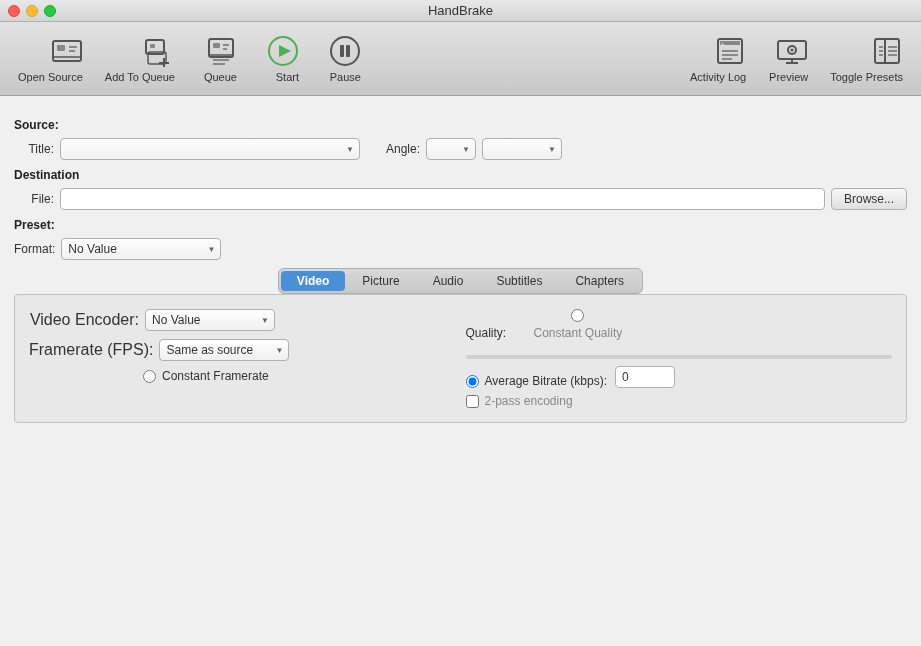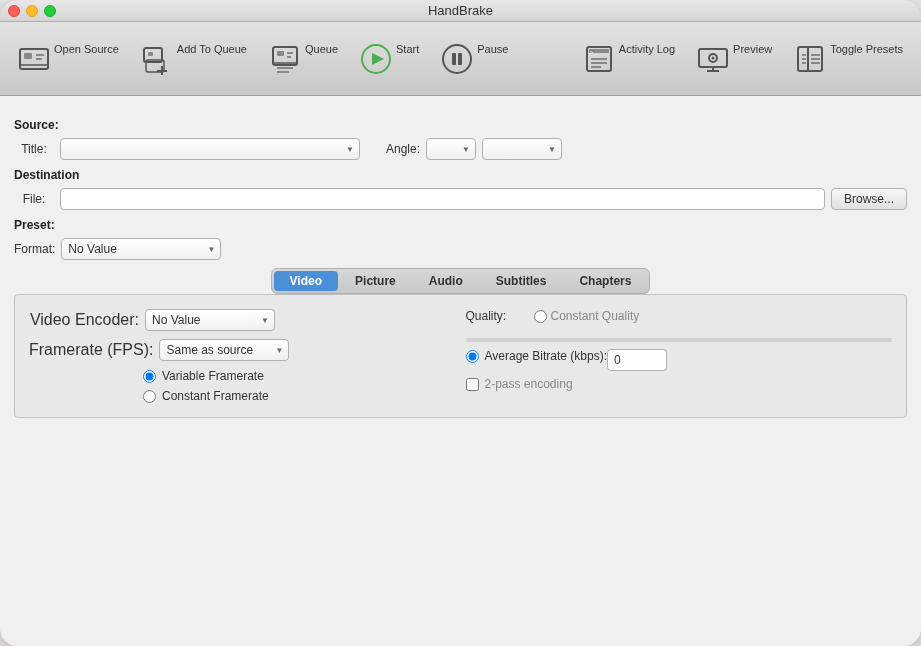--- a/index.html
+++ b/index.html
@@ -9,21 +9,21 @@
       background: #ececec;
       width: 921px;
       height: 646px;
       overflow: hidden;
       color: #333;
     }
     .window {
       width: 921px;
       height: 646px;
       background: #fca5a5;
-      border-radius: 17px;
+      border-radius: 0;
       overflow: hidden;
       display: flex;
       flex-direction: column;
       box-shadow: 0 4px 20px rgba(0,0,0,0.3);
     }
     
     .titlebar {
       height: 22px;
       background: linear-gradient(to bottom, #e8e8e8, #d4d4d4);
       display: flex;
@@ -61,22 +61,22 @@
       border-bottom: 1px solid #a0a0a0;
       display: flex;
       align-items: center;
       padding: 4px 8px;
       gap: 2px;
       flex-shrink: 0;
       height: 74px;
     }
     .toolbar-item {
       display: flex;
-      flex-direction: row;
-      align-items: flex-start;
+      flex-direction: column;
+      align-items: flex-end;
       justify-content: center;
       padding: 4px 10px;
       cursor: pointer;
       border-radius: 6px;
       gap: 4px;
       min-width: 60px;
     }
     .toolbar-icon {
       width: 32px;
       height: 32px;
@@ -114,21 +114,21 @@
     .form-row {
       display: flex;
       align-items: center;
       margin-bottom: 8px;
       gap: 6px;
     }
     .form-label {
       font-size: 12px;
       color: #333;
       min-width: 40px;
-      text-align: center;
+      text-align: right;
     }
     .form-select {
       height: 22px;
       border: 1px solid #b0b0b0;
       border-radius: 4px;
       background: linear-gradient(to bottom, #fff, #f0f0f0);
       font-size: 12px;
       padding: 0 20px 0 6px;
       appearance: none;
       -webkit-appearance: none;
@@ -188,21 +188,20 @@
       padding: 2px;
       background: linear-gradient(to bottom, #d8d8d8, #c8c8c8);
     }
     .tab {
       padding: 3px 16px;
       font-size: 12px;
       cursor: pointer;
       border-radius: 4px;
       color: #333;
       white-space: nowrap;
-      font-weight: bold;
     }
     .tab.active {
       background: #4a90d9;
       color: #fff;
       font-weight: 700;
     }
 
     
     .encoder-panel {
       background: #e8e8e8;
@@ -274,20 +273,21 @@
       align-items: flex-end;
       margin-bottom: 8px;
       gap: 8px;
     }
     .quality-radio-label {
       display: flex;
       align-items: center;
       gap: 4px;
       font-size: 12px;
       color: #888;
+      flex-direction: column;
     }
     .slider-container {
       width: 100%;
       margin: 4px 0;
       position: relative;
     }
     .quality-slider {
       width: 100%;
       height: 4px;
       -webkit-appearance: none;
@@ -302,21 +302,22 @@
       width: 14px;
       height: 14px;
       border-radius: 50%;
       background: #e0e0e0;
       border: 1px solid #a0a0a0;
       cursor: pointer;
       margin-left: 75%;
     }
     .bitrate-row {
       display: flex;
-      align-items: flex-start;
+      align-items: flex-end;
+      gap: 8px;
       margin-bottom: 6px;
     }
     .bitrate-input {
       height: 22px;
       width: 60px;
       border: 1px solid #b0b0b0;
       border-radius: 4px;
       background: #fff;
       font-size: 12px;
       padding: 0 6px;
@@ -523,24 +524,20 @@
           <div class="encoder-row">
             <span class="encoder-label">Framerate (FPS):</span>
             <div class="select-wrapper">
               <select class="encoder-select">
                 <option>Same as source</option>
               </select>
             </div>
           </div>
           <div class="radio-group">
             <label class="radio-item">
-              <input type="radio" name="framerate-type" checked="" style="">
-              <span>Variable Framerate</span>
-            </label>
-            <label class="radio-item">
               <input type="radio" name="framerate-type" style="">
               <span>Constant Framerate</span>
             </label>
           </div>
         </div>
 
         <div class="encoder-right">
           <div class="quality-row">
             <span class="quality-label">Quality:</span>
             <label class="quality-radio-label">

